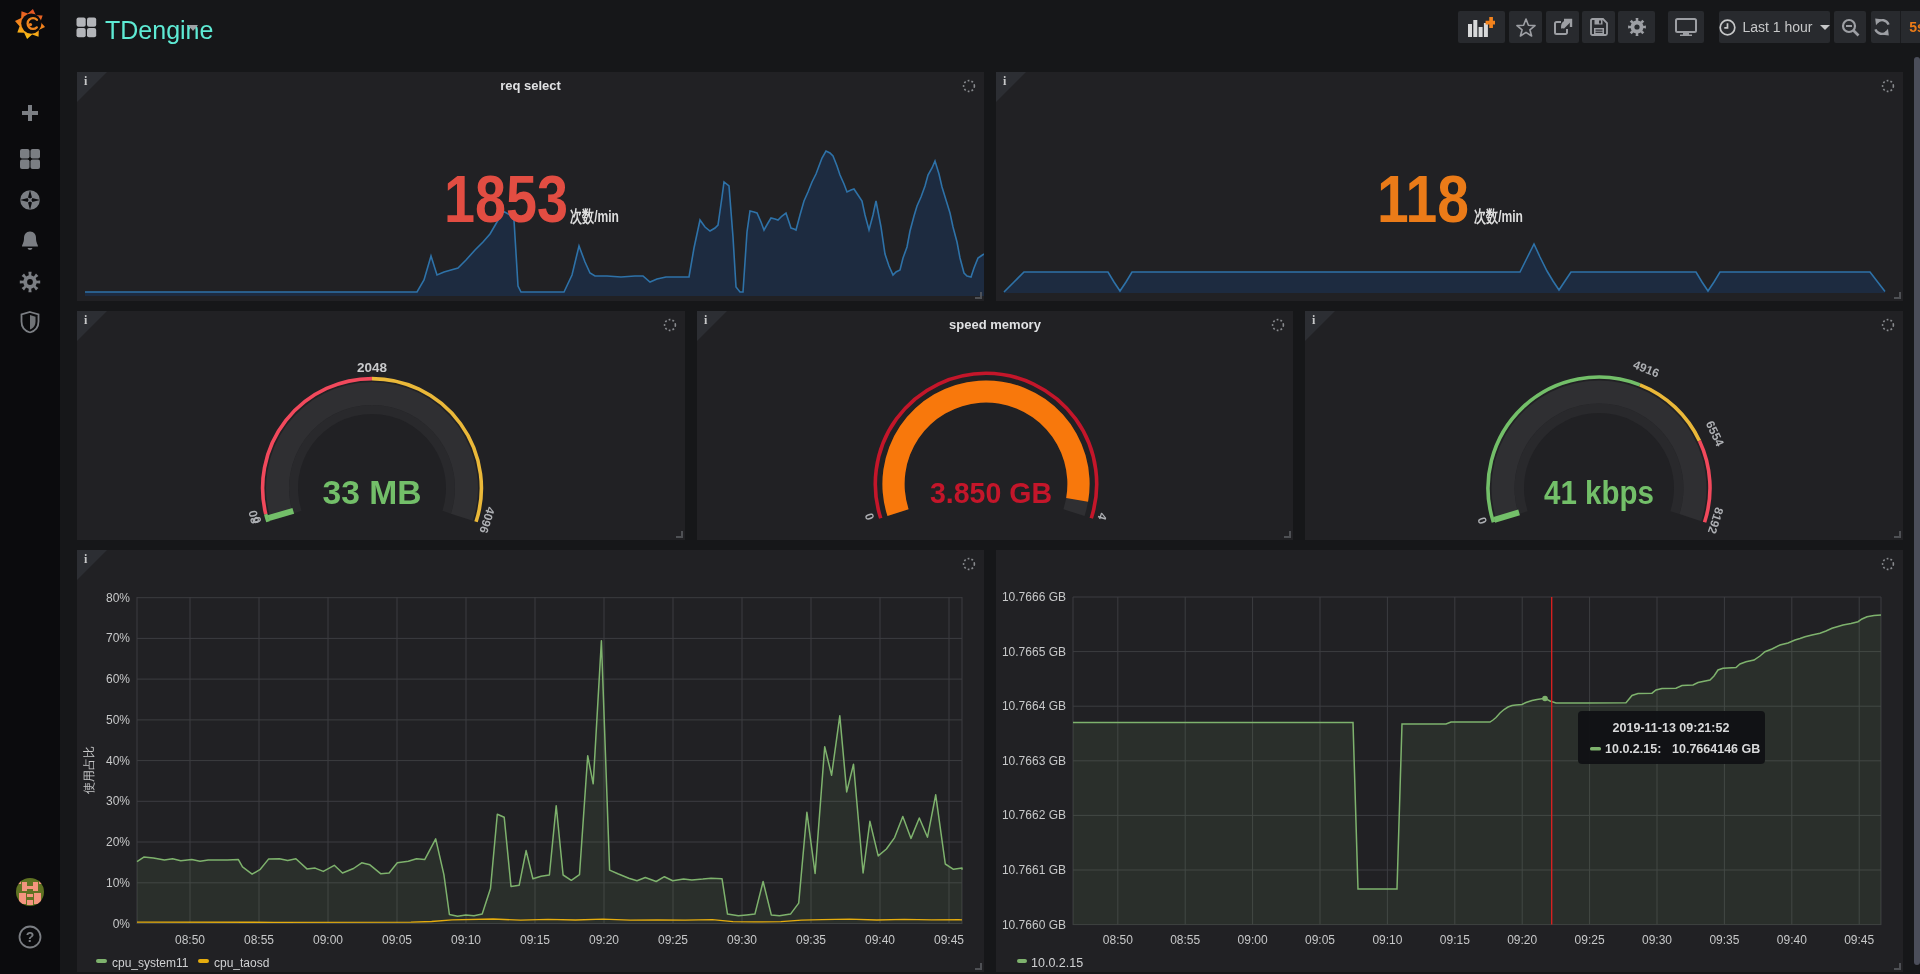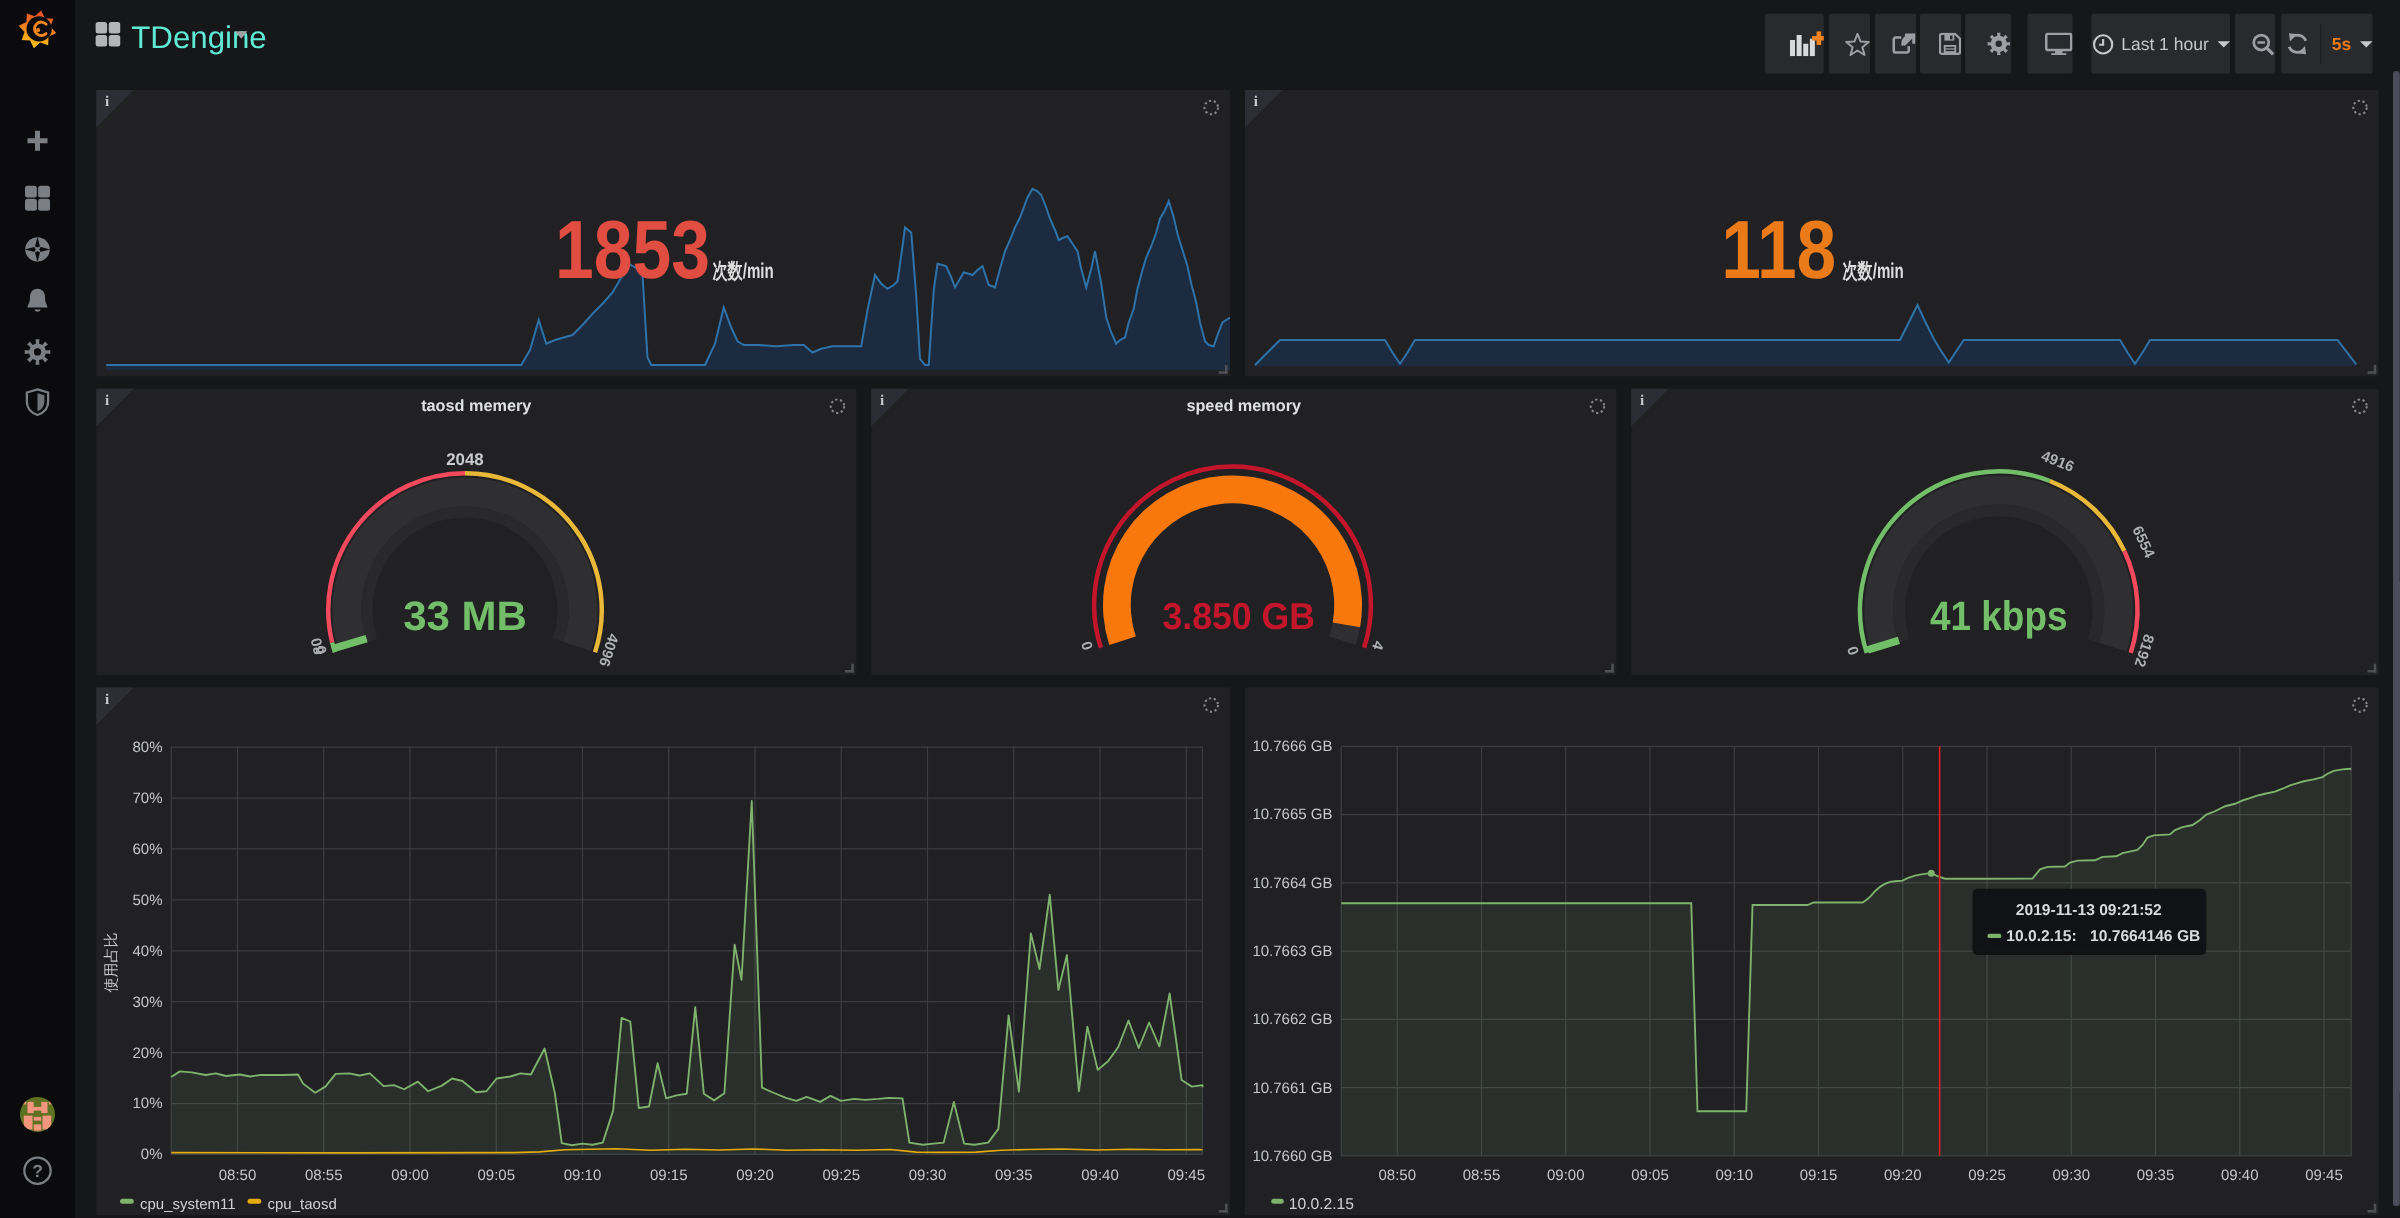--- a/index.html
+++ b/index.html
@@ -4,22 +4,22 @@
 * { margin:0; padding:0; box-sizing:border-box; }
 html,body { width:1920px; height:974px; overflow:hidden; background:#161719;
   font-family:"Liberation Sans", sans-serif; }
 .abs { position:absolute; }
 .sidebar { position:fixed; left:0; top:0; width:60px; height:974px; background:#0b0b0d; z-index:10; }
 .sbi { position:absolute; left:50%; transform:translate(-50%,-50%); }
 .navbar { position:absolute; left:60px; top:0; width:1860px; height:55px; }
 .dtitle { position:absolute; left:45px; top:16px; color:#5eead4; font-size:25px; }
 .dcaret { position:absolute; left:128px; top:25px; width:0; height:0; border-left:5.5px solid transparent;
   border-right:5.5px solid transparent; border-top:6px solid #9fa1a5; }
-.btn { position:absolute; top:11px; height:48px; background:#282a2e; border-radius:2px;
-  display:flex; align-items:center; justify-content:flex-end; }
+.btn { position:absolute; top:11px; height:32px; background:#282a2e; border-radius:2px;
+  display:flex; align-items:center; justify-content:center;margin-left:46px; }
 .caret { width:0; height:0; border-left:5px solid transparent; border-right:5px solid transparent;
   border-top:5.5px solid #c7c8c9; display:inline-block; margin-left:7px; }
 .tcaret { width:0; height:0; border-left:4.5px solid transparent; border-right:4.5px solid transparent;
   border-top:5px solid #9fa1a5; display:inline-block; margin-left:6px; vertical-align:2px; }
 .panel { position:absolute; background:#212124; }
 .ptitle { position:absolute; left:0; right:0; top:6px; text-align:center; color:#e0e1e3;
   font-size:13px; font-weight:bold; }
 .corner { position:absolute; left:0; top:0; width:0; height:0;
   border-top:30px solid #2c2e33; border-right:30px solid transparent; }
 .ii { position:absolute; left:7px; top:2px; color:#c7c8c9; font-size:12px; font-weight:bold;
@@ -180,20 +180,21 @@
       <span style="color:#eb7b18;font-size:14px;font-weight:bold">5s</span>
       <span class="caret"></span>
     </div>
 </div>
 <div class="panel" style="left:77px;top:72px;width:907px;height:229px">
     <div class="corner"></div>
     <div class="ii">i</div>
     <div class="spin"><svg width="14" height="14" viewBox="0 0 14 14">
         <circle cx="7" cy="7" r="5.4" fill="none" stroke="#888a8e" stroke-width="1.6" stroke-dasharray="1.8,2.1"></circle>
       </svg></div>
+    <div class="ptitle">req select</div>
     <svg class="abs" style="left:0;top:0" width="907" height="229" viewBox="0 0 907 229">
 <polygon points="8.0,224.0 8.0,220.0 340.0,220.0 347.0,208.0 354.0,184.0 360.0,203.0 367.0,200.0 374.0,198.0 381.0,196.0 389.0,188.0 398.0,178.0 406.0,170.0 413.0,162.0 420.0,150.0 426.0,139.0 433.0,143.0 437.0,148.0 441.0,214.0 444.0,220.0 487.0,220.0 495.0,203.0 502.0,174.0 508.0,190.0 513.0,201.0 518.0,204.0 530.0,204.0 544.0,205.0 558.0,204.0 566.0,204.0 573.0,210.0 580.0,207.0 589.0,205.0 600.0,205.0 612.0,205.0 617.0,176.0 623.0,148.0 628.0,155.0 633.0,159.0 638.0,156.0 641.0,153.0 645.0,125.0 647.0,110.0 652.0,114.0 656.0,165.0 659.0,215.0 663.0,220.0 666.0,220.0 670.0,160.0 673.0,139.0 677.0,140.0 680.0,141.0 684.0,150.0 687.0,158.0 691.0,151.0 694.0,146.0 698.0,147.0 701.0,148.0 705.0,144.0 709.0,141.0 712.0,150.0 714.0,156.0 717.0,157.0 719.0,158.0 723.0,143.0 727.0,129.0 731.0,120.0 735.0,110.0 739.0,102.0 742.0,94.0 745.0,86.0 749.0,79.0 753.0,81.0 756.0,84.0 760.0,94.0 763.0,103.0 767.0,112.0 770.0,120.0 774.0,118.0 777.0,117.0 781.0,123.0 785.0,129.0 788.0,143.0 792.0,158.0 796.0,143.0 799.0,129.0 804.0,155.0 808.0,182.0 812.0,194.0 816.0,203.0 819.0,200.0 823.0,198.0 826.0,186.0 830.0,175.0 833.0,159.0 837.0,144.0 840.0,134.0 844.0,125.0 848.0,114.0 851.0,103.0 855.0,96.0 858.0,89.0 862.0,102.0 865.0,115.0 869.0,128.0 873.0,141.0 876.0,155.0 880.0,170.0 883.0,186.0 887.0,201.0 890.0,204.0 894.0,205.0 897.0,196.0 901.0,186.0 904.0,184.0 907.0,182.0 907.0,224.0" fill="#1d2b40"></polygon>
 <polyline points="8.0,220.0 340.0,220.0 347.0,208.0 354.0,184.0 360.0,203.0 367.0,200.0 374.0,198.0 381.0,196.0 389.0,188.0 398.0,178.0 406.0,170.0 413.0,162.0 420.0,150.0 426.0,139.0 433.0,143.0 437.0,148.0 441.0,214.0 444.0,220.0 487.0,220.0 495.0,203.0 502.0,174.0 508.0,190.0 513.0,201.0 518.0,204.0 530.0,204.0 544.0,205.0 558.0,204.0 566.0,204.0 573.0,210.0 580.0,207.0 589.0,205.0 600.0,205.0 612.0,205.0 617.0,176.0 623.0,148.0 628.0,155.0 633.0,159.0 638.0,156.0 641.0,153.0 645.0,125.0 647.0,110.0 652.0,114.0 656.0,165.0 659.0,215.0 663.0,220.0 666.0,220.0 670.0,160.0 673.0,139.0 677.0,140.0 680.0,141.0 684.0,150.0 687.0,158.0 691.0,151.0 694.0,146.0 698.0,147.0 701.0,148.0 705.0,144.0 709.0,141.0 712.0,150.0 714.0,156.0 717.0,157.0 719.0,158.0 723.0,143.0 727.0,129.0 731.0,120.0 735.0,110.0 739.0,102.0 742.0,94.0 745.0,86.0 749.0,79.0 753.0,81.0 756.0,84.0 760.0,94.0 763.0,103.0 767.0,112.0 770.0,120.0 774.0,118.0 777.0,117.0 781.0,123.0 785.0,129.0 788.0,143.0 792.0,158.0 796.0,143.0 799.0,129.0 804.0,155.0 808.0,182.0 812.0,194.0 816.0,203.0 819.0,200.0 823.0,198.0 826.0,186.0 830.0,175.0 833.0,159.0 837.0,144.0 840.0,134.0 844.0,125.0 848.0,114.0 851.0,103.0 855.0,96.0 858.0,89.0 862.0,102.0 865.0,115.0 869.0,128.0 873.0,141.0 876.0,155.0 880.0,170.0 883.0,186.0 887.0,201.0 890.0,204.0 894.0,205.0 897.0,196.0 901.0,186.0 904.0,184.0 907.0,182.0" fill="none" stroke="#2e72a8" stroke-width="1.6"></polyline>
 <text x="367" y="150" font-size="66" font-weight="bold" fill="#e24d42" font-family="Liberation Sans, sans-serif" textLength="124" lengthAdjust="spacingAndGlyphs">1853</text>
 <text x="493" y="150" font-size="17" font-weight="bold" fill="#dedede" font-family="Liberation Sans, sans-serif" textLength="49" lengthAdjust="spacingAndGlyphs">次数/min</text>
 </svg>
     <div class="rz"></div>
   </div>
 <div class="panel" style="left:996px;top:72px;width:907px;height:229px">
     <div class="corner"></div>
@@ -204,21 +205,21 @@
     <svg class="abs" style="left:0;top:0" width="907" height="229" viewBox="0 0 907 229">
 <polygon points="8.0,221.0 8.0,220.0 18.0,210.0 28.0,200.0 112.0,200.0 118.0,210.0 124.0,219.0 130.0,210.0 136.0,200.0 524.0,200.0 531.0,186.0 538.0,172.0 544.0,185.0 551.0,199.0 557.0,209.0 563.0,218.0 569.0,209.0 575.0,200.0 700.0,200.0 706.0,210.0 712.0,219.0 718.0,210.0 724.0,200.0 874.0,200.0 889.0,219.5 889.0,221.0" fill="#1d2b40"></polygon>
 <polyline points="8.0,220.0 18.0,210.0 28.0,200.0 112.0,200.0 118.0,210.0 124.0,219.0 130.0,210.0 136.0,200.0 524.0,200.0 531.0,186.0 538.0,172.0 544.0,185.0 551.0,199.0 557.0,209.0 563.0,218.0 569.0,209.0 575.0,200.0 700.0,200.0 706.0,210.0 712.0,219.0 718.0,210.0 724.0,200.0 874.0,200.0 889.0,219.5" fill="none" stroke="#2e72a8" stroke-width="1.6"></polyline>
 <text x="381" y="150" font-size="66" font-weight="bold" fill="#eb7b18" font-family="Liberation Sans, sans-serif" textLength="92" lengthAdjust="spacingAndGlyphs">118</text>
 <text x="478" y="150" font-size="17" font-weight="bold" fill="#dedede" font-family="Liberation Sans, sans-serif" textLength="49" lengthAdjust="spacingAndGlyphs">次数/min</text>
 </svg>
     <div class="rz"></div>
   </div>
 <div class="panel" style="left:77px;top:311px;width:608px;height:229px"><div class="corner"></div><div class="ii">i</div><div class="spin"><svg width="14" height="14" viewBox="0 0 14 14">
         <circle cx="7" cy="7" r="5.4" fill="none" stroke="#888a8e" stroke-width="1.6" stroke-dasharray="1.8,2.1"></circle>
-      </svg></div><div class="ptitle">taosd memery</div><svg width="608" height="229" viewBox="0 0 608 229" font-family="Liberation Sans, sans-serif">
+      </svg></div><svg width="608" height="229" viewBox="0 0 608 229" font-family="Liberation Sans, sans-serif">
       <path d="M 216.06 202.65 A 83 83 0 1 1 373.94 202.65 L 365.38 199.87 A 74 74 0 1 0 224.62 199.87 Z" fill="#29292c"></path>
       <path d="M 194.19 209.76 A 106 106 0 1 1 395.81 209.76 L 373.94 202.65 A 83 83 0 1 0 216.06 202.65 Z" fill="#2f2f32"></path>
       <path d="M 190.95 210.81 A 109.4 109.4 0 0 1 188.75 203.06" fill="none" stroke="#73bf69" stroke-width="3.6" stroke-linecap="butt"></path>
       <path d="M 188.75 203.06 A 109.4 109.4 0 0 1 295.00 67.60" fill="none" stroke="#f2495c" stroke-width="3.6" stroke-linecap="butt"></path>
       <path d="M 295.00 67.60 A 109.4 109.4 0 0 1 399.05 210.81" fill="none" stroke="#eab839" stroke-width="3.6" stroke-linecap="butt"></path>
       <line x1="216.28" y1="199.96" x2="191.32" y2="207.24" stroke="#73bf69" stroke-width="6"></line>
       <text x="295" y="61" text-anchor="middle" fill="#c9cacc" font-size="13.5" font-weight="bold">2048</text>
       <text transform="translate(183.8,207.8) rotate(-108)" text-anchor="middle" fill="#adafb3" font-size="12" font-weight="bold">0</text>
       <text transform="translate(181.0,205.0) rotate(-103.78125)" text-anchor="middle" fill="#adafb3" font-size="12" font-weight="bold">80</text>
       <text transform="translate(406.2,207.8) rotate(108)" text-anchor="middle" fill="#adafb3" font-size="12" font-weight="bold">4096</text>

